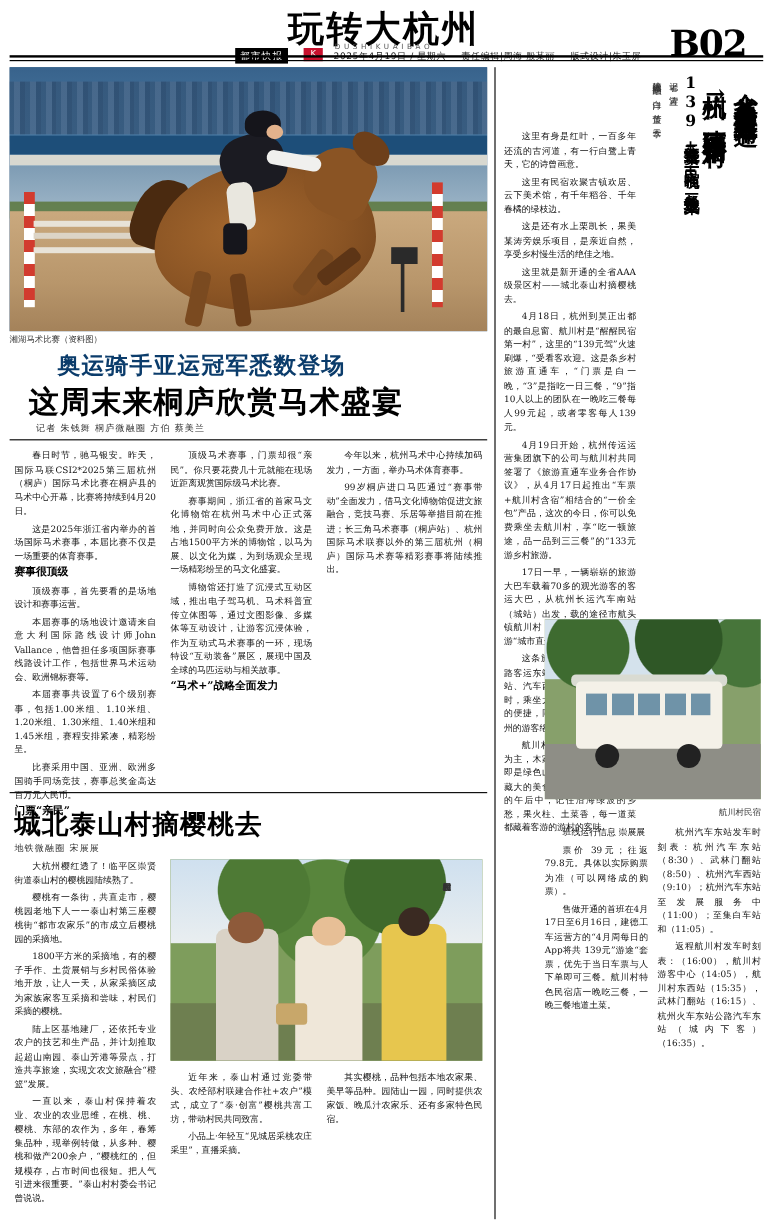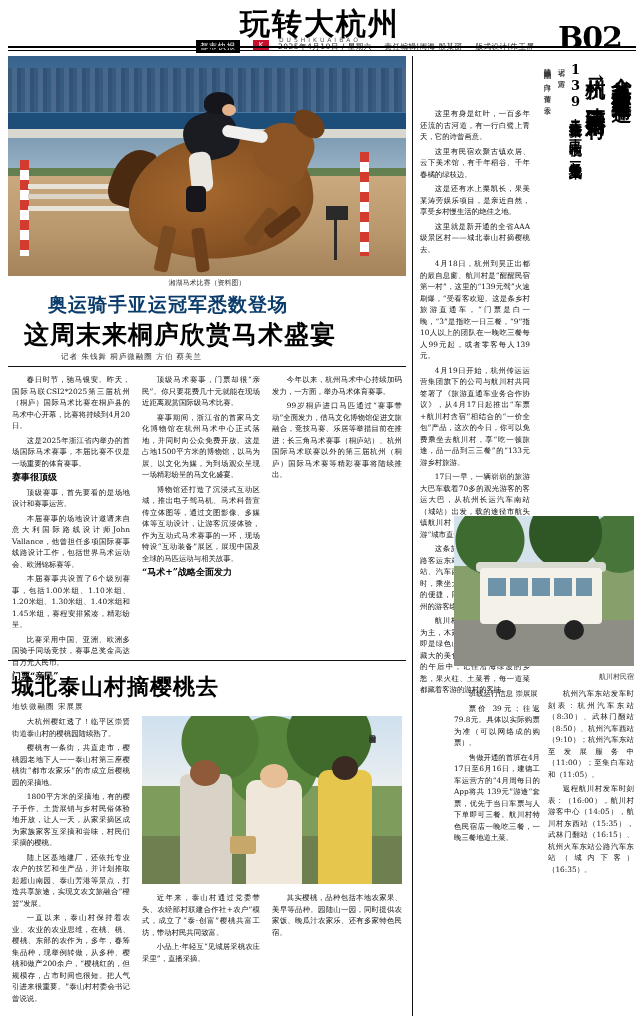--- a/index.html
+++ b/index.html
@@ -102,38 +102,38 @@
     border-radius:6px;transform:rotate(10deg);}
   .ph-rider-leg{position:absolute;left:182px;top:96px;width:22px;height:40px;background:#e9e7df;
     border-radius:8px;transform:rotate(-6deg);}
   .ph-boot{position:absolute;left:178px;top:130px;width:20px;height:26px;background:#16161c;border-radius:5px;}
   .ph-helmet{position:absolute;left:196px;top:36px;width:30px;height:22px;background:#15151b;
     border-radius:50% 50% 35% 35%;}
   .ph-face{position:absolute;left:214px;top:48px;width:14px;height:12px;background:#e2b28c;border-radius:50%;}
   .ph-cam{position:absolute;left:318px;top:150px;width:22px;height:14px;background:#2a2a2a;}
   .ph-tripod{position:absolute;left:326px;top:164px;width:3px;height:40px;background:#2a2a2a;}
   .photo-cap{
-    position:absolute;left:8px;top:278px;width:398px;text-align:center;
+    position:absolute;left:8px;top:278px;width:398px;text-align:left;
     font-family:"DejaVu Serif","Liberation Serif",serif;font-size:7px;color:#333;
   }
 
   
   .hl-sub{
     position:absolute;left:48px;top:292px;width:360px;
     font-family:"DejaVu Serif","Liberation Serif",serif;
     font-size:19px;font-weight:bold;color:#0b3c6b;letter-spacing:1px;
   }
   .hl-main{
     position:absolute;left:24px;top:318px;width:384px;
     font-family:"DejaVu Serif","Liberation Serif",serif;
     font-size:25px;font-weight:bold;color:#000;letter-spacing:1px;
   }
   .byline{
     position:absolute;left:30px;top:352px;font-size:7.5px;color:#333;
-    font-family:"DejaVu Serif","Liberation Serif",serif;letter-spacing:1px;margin-left:31px;
+    font-family:"DejaVu Serif","Liberation Serif",serif;letter-spacing:1px;
   }
   .hl-rule{position:absolute;left:8px;top:366px;width:398px;height:1px;background:#111;}
 
   
   .col{position:absolute;}
   .colA{left:12px;top:374px;width:118px;height:242px;}
   .colB{left:142px;top:374px;width:118px;height:242px;}
   .colC{left:272px;top:374px;width:130px;height:242px;}
   .subhead{
     font-family:"DejaVu Serif","Liberation Serif",serif;

